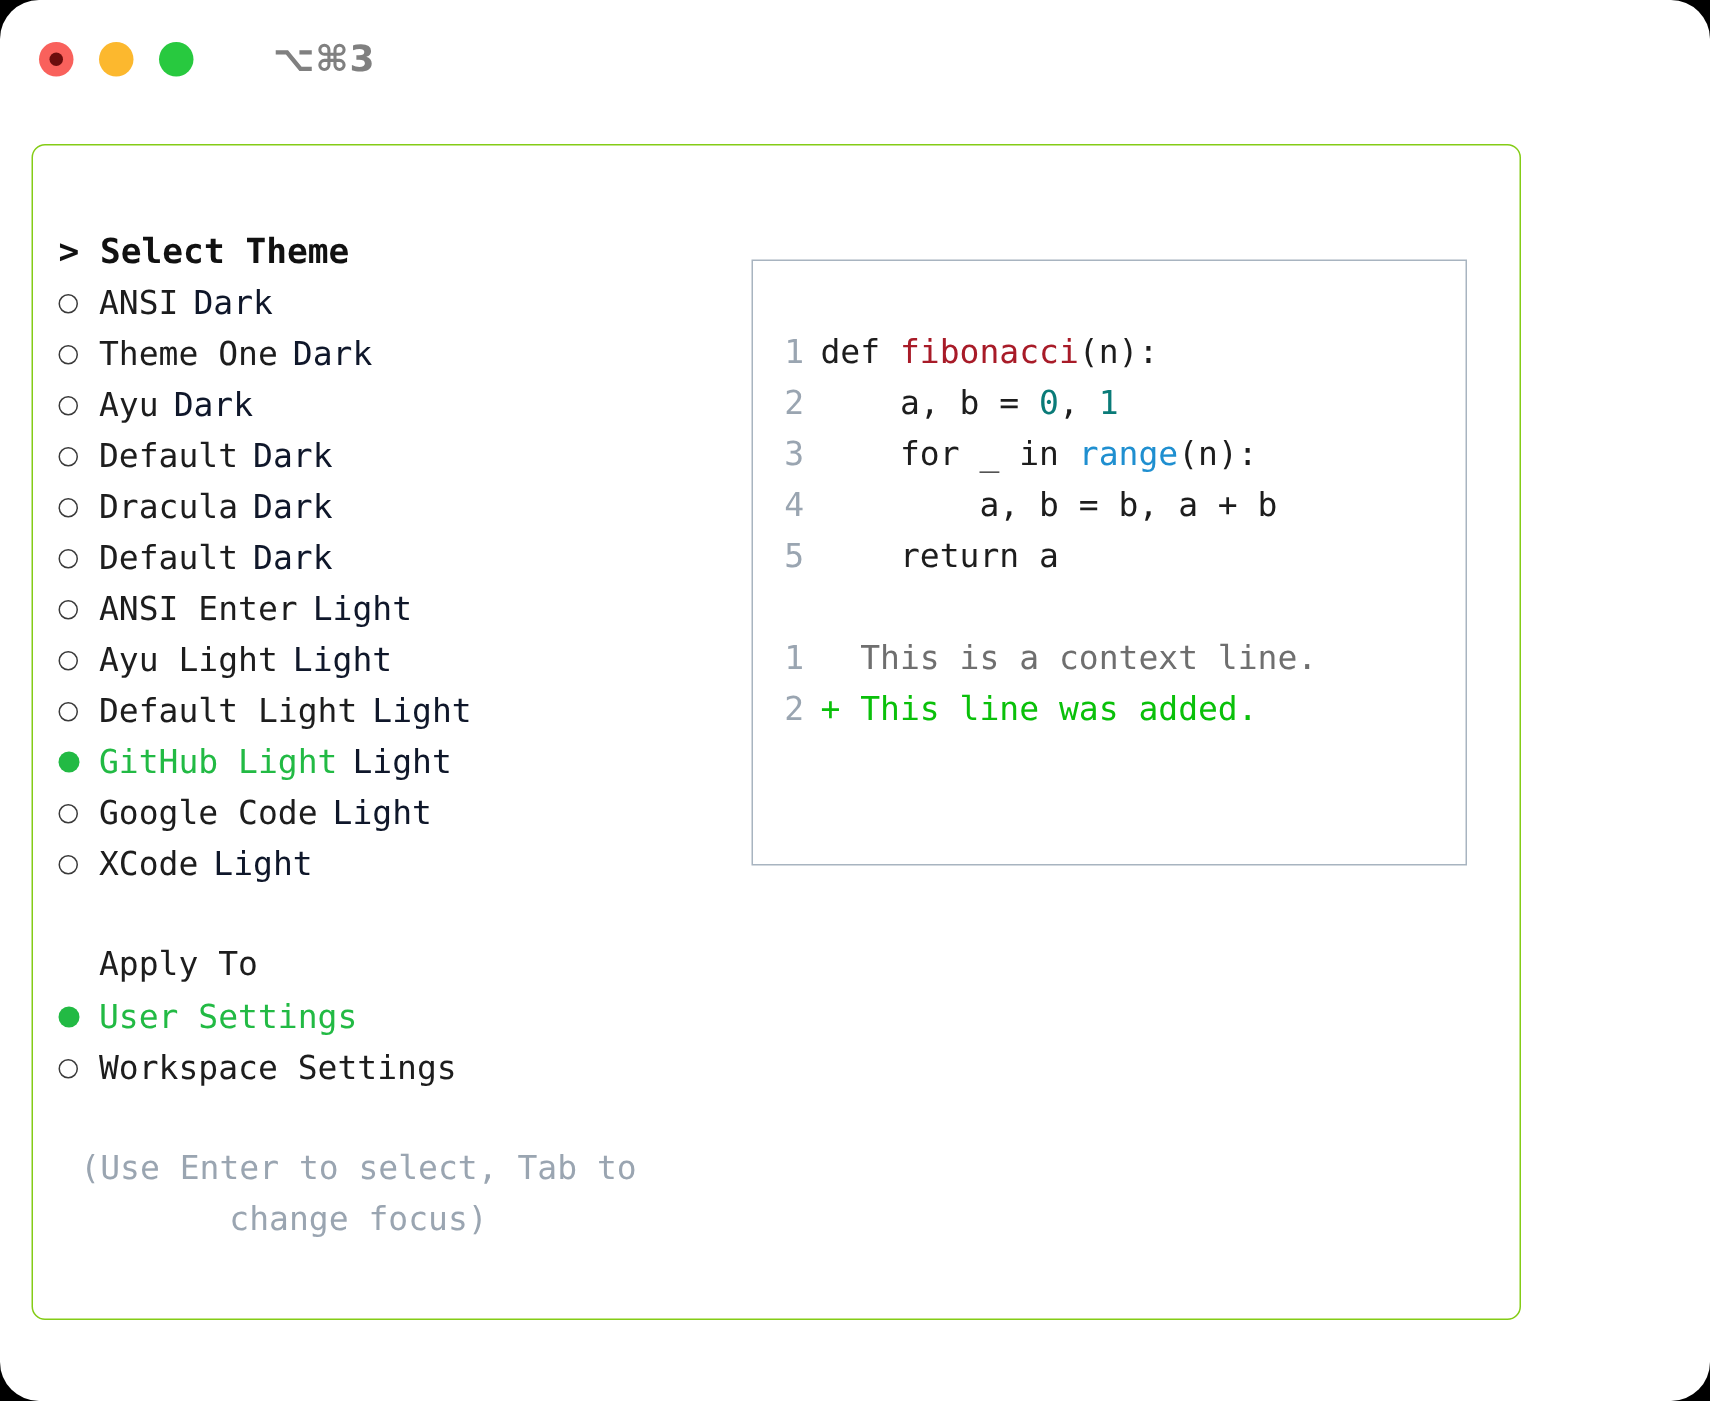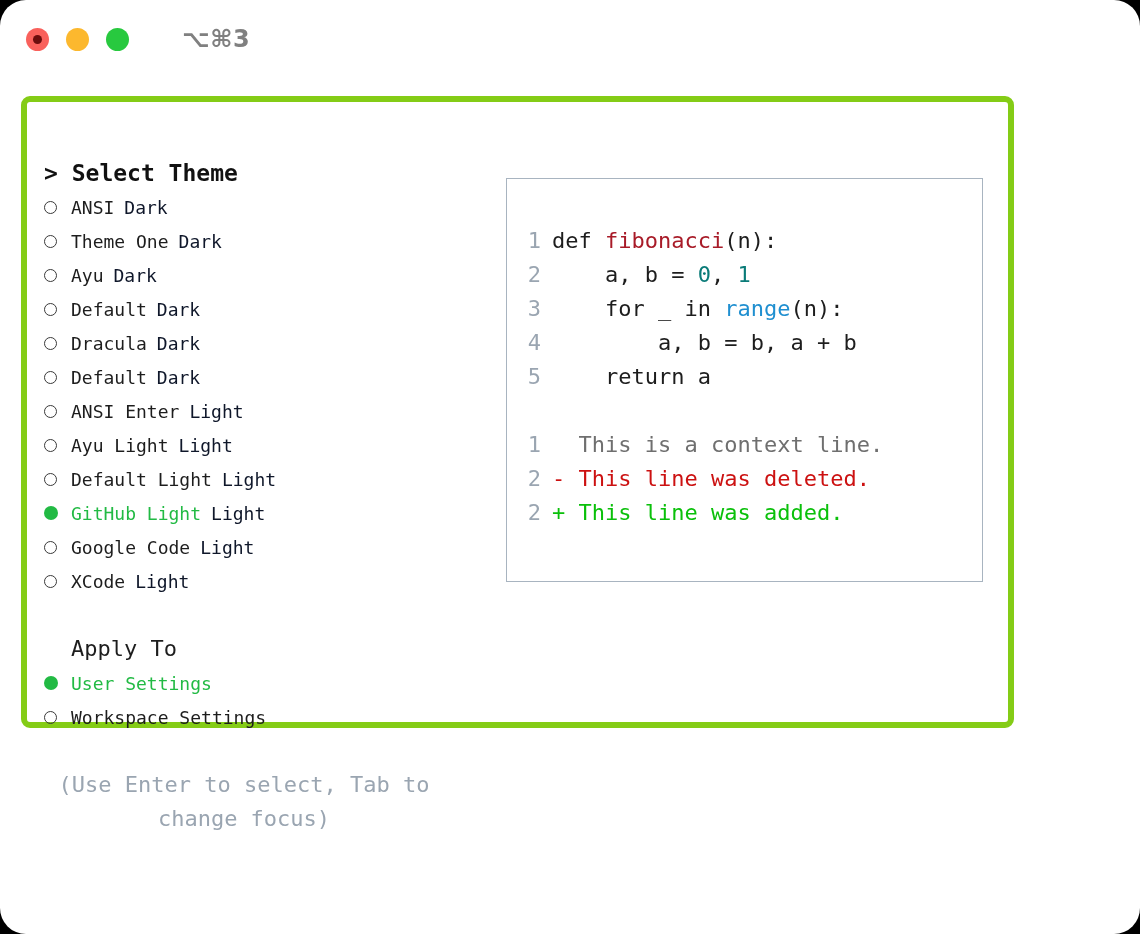--- a/index.html
+++ b/index.html
@@ -67,22 +67,22 @@
     letter-spacing: 0.5px;
     font-family: "DejaVu Sans", "Liberation Sans", sans-serif;
   }
 
   
   .panel {
     position: absolute;
     left: 21px;
     top: 96px;
     width: 993px;
-    height: 632px;
-    border: 6px solid #84cc16;
+    height: 784px;
+    border: 1px solid #84cc16;
     border-radius: 9px;
     box-sizing: border-box;
     background: #ffffff;
   }
 
   .columns {
     position: absolute;
     left: 0; top: 0;
     width: 100%;
     height: 100%;
@@ -100,21 +100,21 @@
     font-weight: bold;
     color: #111111;
     line-height: 34px;
     white-space: pre;
   }
   .row {
     display: flex;
     align-items: baseline;
     line-height: 34px;
     height: 34px;
-    font-size: 18px;
+    font-size: 22px;
     white-space: pre;
   }
   .marker {
     width: 27px;
     flex: 0 0 27px;
     display: flex;
     align-items: center;
     height: 34px;
     color: #3a3a3a;
   }
@@ -255,21 +255,20 @@
           <div id="code-block">
               <div class="code-line"><span class="ln">1</span><span>def </span><span class="tok-fn">fibonacci</span><span>(n):</span></div>
               <div class="code-line"><span class="ln">2</span>    <span>a, b = </span><span class="tok-num">0</span><span>, </span><span class="tok-num">1</span></div>
               <div class="code-line"><span class="ln">3</span>    <span>for _ in </span><span class="tok-call">range</span><span>(n):</span></div>
               <div class="code-line"><span class="ln">4</span>        <span>a, b = b, a + b</span></div>
               <div class="code-line"><span class="ln">5</span>    <span>return a</span></div>
             </div>
           <div class="diff-gap"></div>
           <div id="diff-block">
               <div class="code-line"><span class="ln">1</span><span class="diff-context"> </span><span class="diff-context"> This is a context line.</span></div>
-              <div class="code-line"><span class="ln">2</span><span class="diff-del">-</span><span class="diff-del"> This line was deleted.</span></div>
               <div class="code-line"><span class="ln">2</span><span class="diff-add">+</span><span class="diff-add"> This line was added.</span></div>
             </div>
         </div>
       </div>
 
     </div>
   </div>
 </div>
 
 </body></html>

